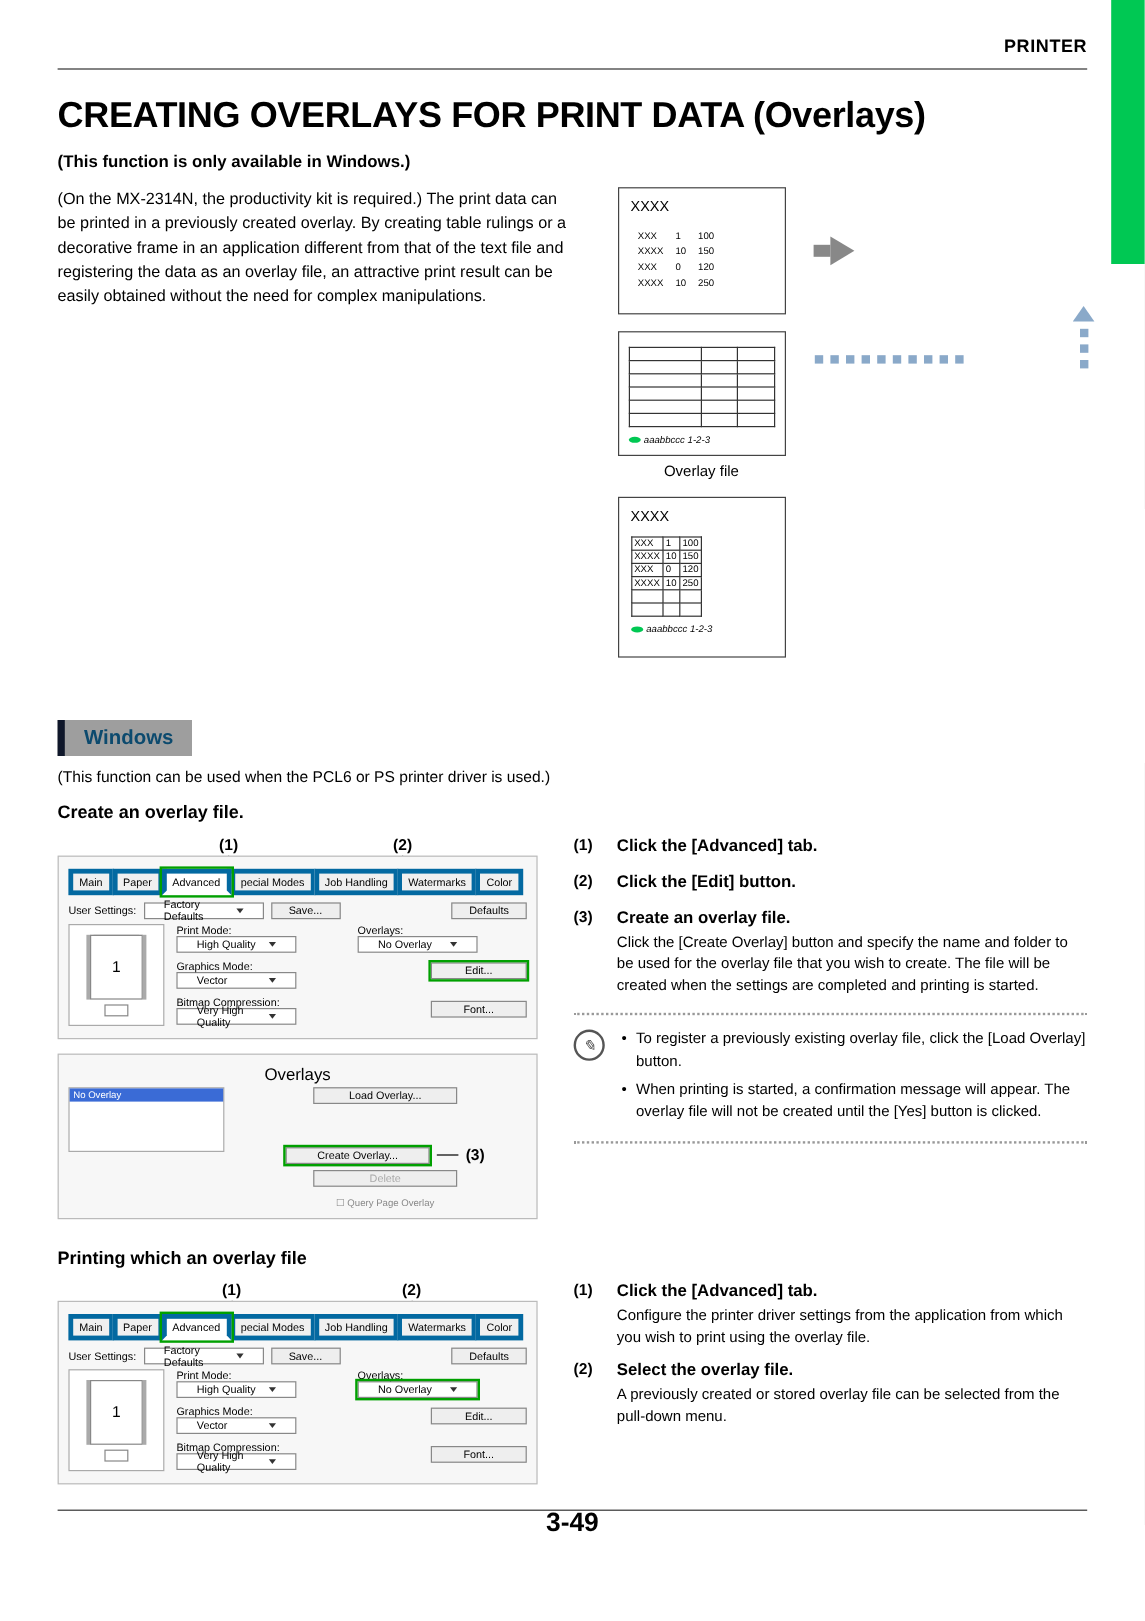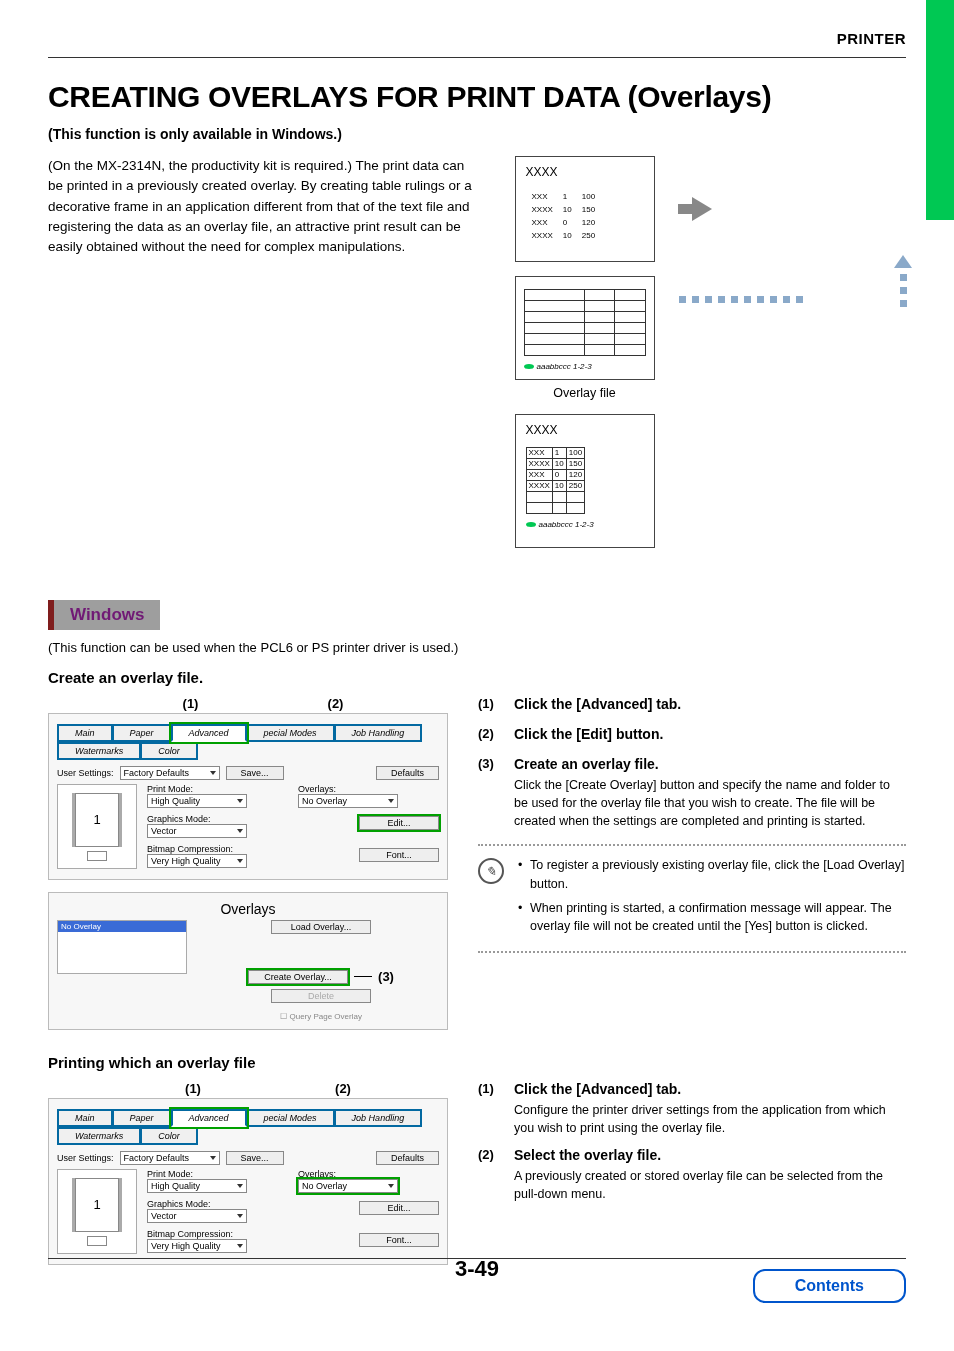--- a/index.html
+++ b/index.html
@@ -153,25 +153,25 @@
   .dotted-horz span { width: 7px; height: 7px; background: #8aa9c9; }
   .overlay-caption {
     text-align: center;
     font-size: 12.5px;
     margin-top: 6px;
   }
 
   .section-tag {
     display: inline-block;
     background: #9e9e9e;
-    color: #701a75;
+    color: #0c4a6e;
     font-weight: bold;
     font-size: 17px;
     padding: 5px 16px;
-    border-left: 6px solid #7f1d1d;
+    border-left: 6px solid #0f172a;
     margin-top: 40px;
     margin-bottom: 10px;
   }
   .note {
     font-size: 13px;
     margin-bottom: 14px;
   }
   h3.step-heading {
     font-size: 15px;
     font-weight: bold;
@@ -210,41 +210,40 @@
     position: relative;
   }
   .tabs {
     display: flex;
     gap: 0;
     font-size: 9px;
     margin-bottom: 6px;
     flex-wrap: wrap;
   }
   .tab {
-    border: 2px solid #0369a1;
-    padding: 2px 16px;
+    border: 4px solid #0369a1;
+    padding: 2px 5px;
     background: #f0f0f0;
     margin-right: -1px;
-    font-style: italic;
   }
   .tab.active { background: #fff; border-bottom-color: #fff; position: relative; z-index: 1; }
   .tab.hilite {
     outline: 2px solid #00a000;
   }
   .dlg-row {
     display: flex;
     align-items: center;
     gap: 6px;
     margin: 4px 0;
   }
   .dlg-label { font-size: 9px; }
   .combo {
     border: 1px solid #888;
     background: #fff;
-    padding: 1px 3px;
+    padding: 1px 16px;
     display: flex;
     align-items: center;
     justify-content: space-between;
     height: 14px;
     font-size: 9px;
   }
   .combo .chev {
     width: 0; height: 0;
     border-left: 3px solid transparent;
     border-right: 3px solid transparent;
@@ -309,21 +308,21 @@
     color: #fff;
     padding: 1px 3px;
     font-size: 8px;
   }
   .overlays-panel .btns {
     display: flex;
     flex-direction: column;
     gap: 5px;
     align-items: center;
   }
-  .overlays-panel .btns .btn { width: 100px; }
+  .overlays-panel .btns .btn { width: 120px; }
   .overlays-panel .chk { font-size: 8px; color: #888; margin-top: 4px; }
   .overlays-panel::after { content:''; display: block; clear: both; }
 
   .callout-line {
     font-weight: bold;
     font-size: 13px;
   }
 
   .numlist { margin: 0; padding: 0; list-style: none; }
   .numlist > li {
@@ -770,14 +769,13 @@
             <div class="li-title">Select the overlay file.</div>
             <div class="li-text">A previously created or stored overlay file can be selected from the pull-down menu.</div>
           </div>
         </li>
       </ul>
     </div>
   </div>
 
   <hr class="hr-bottom">
   <div class="page-num">3-49</div>
-  <div class="contents-btn">Contents</div>
 </div>
 
 </body></html>

